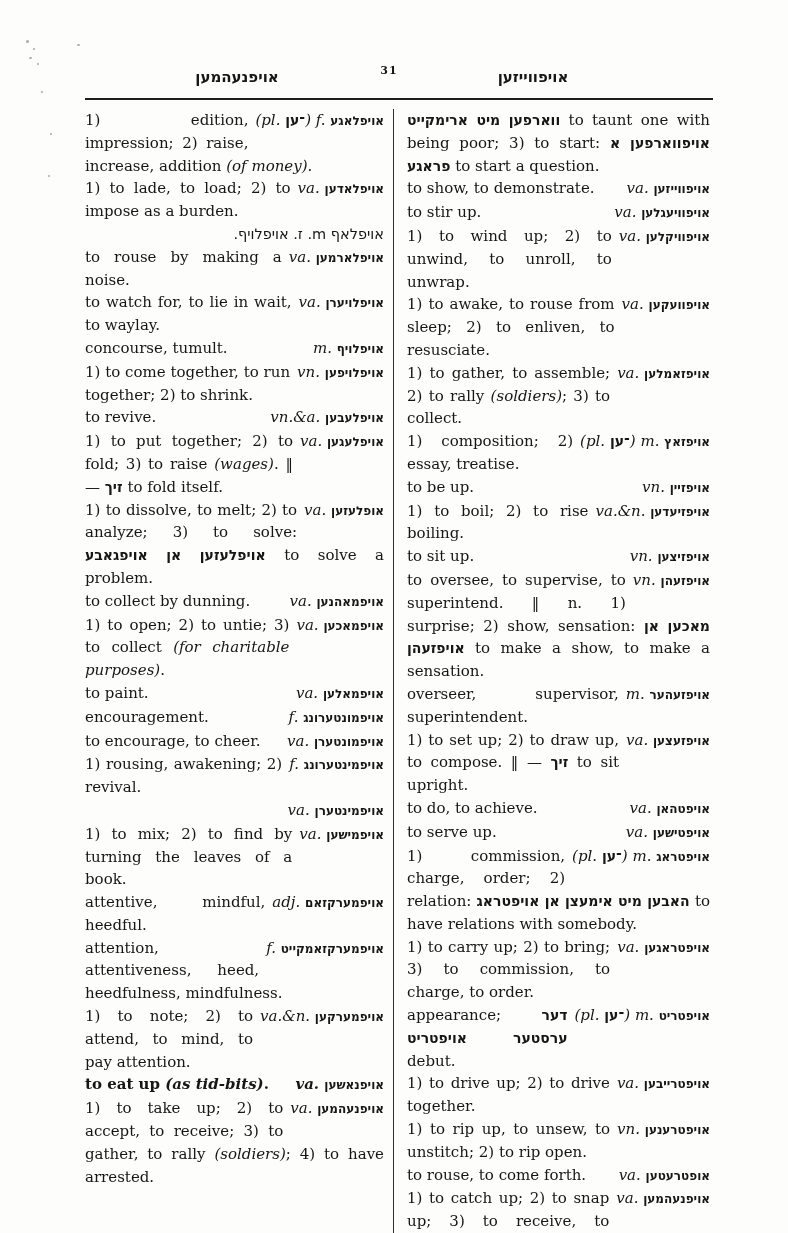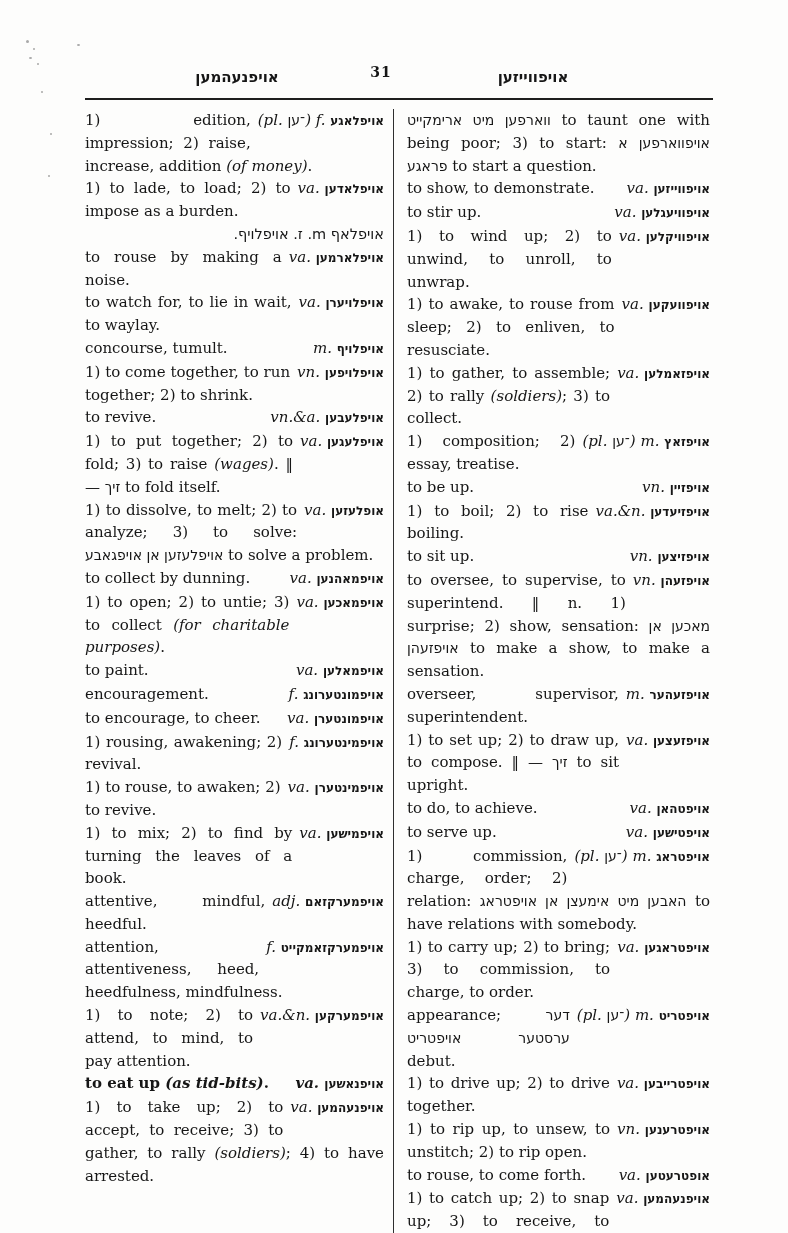--- a/index.html
+++ b/index.html
@@ -6,34 +6,34 @@
   body{
     width:788px;height:1233px;position:relative;overflow:hidden;
     background:#fdfdfc;color:#161616;
     font-family:"DejaVu Serif","DejaVu Sans",serif;
   }
   .speck{position:absolute;background:#a9a9a9;border-radius:50%;}
   .page{position:absolute;left:85px;top:62px;width:628px;}
   .header{position:relative;height:36px;}
   .hdr{position:absolute;transform:translateX(-50%);white-space:nowrap;}
   .hdr-left{left:152px;top:6px;font-family:"DejaVu Sans",sans-serif;font-weight:bold;font-size:15px;}
-  .hdr-num{left:296px;top:2px;font-weight:bold;font-size:14px;letter-spacing:1px;}
+  .hdr-num{left:304px;top:2px;font-weight:bold;font-size:11px;letter-spacing:1px;}
   .hdr-right{left:448px;top:6px;font-family:"DejaVu Sans",sans-serif;font-weight:bold;font-size:15px;}
   .rule{border-top:2.5px solid #1e1e1e;margin-bottom:9px;}
   .columns{display:flex;align-items:stretch;}
   .col{font-size:15px;line-height:22.8px;text-align:justify;}
   .col-left{width:299px;padding-right:9px;border-right:1.5px solid #2f2f2f;}
   .col-right{width:303px;padding-left:13px;}
   p.entry{margin:0;display:flow-root;}
   p.entry.dark{font-weight:bold;}
   .headline{float:right;margin-left:7px;white-space:nowrap;}
   .pos{font-style:italic;}
   .pos .heb{font-style:normal;}
   .head{font-family:"DejaVu Sans",sans-serif;font-weight:bold;font-size:12px;}
-  .heb{font-family:"DejaVu Sans",sans-serif;font-weight:normal;font-size:14px;}
+  .heb{font-family:"DejaVu Sans",sans-serif;font-weight:bold;font-size:14px;}
   p.ref{margin:0;direction:rtl;text-align:right;font-family:"DejaVu Sans",sans-serif;font-weight:normal;font-size:14.5px;}
 </style>
 </head>
 <body>
 
 <span class="speck" style="left:26px;top:40px;width:3px;height:3px;"></span>
 <span class="speck" style="left:33px;top:48px;width:2px;height:2px;"></span>
 <span class="speck" style="left:29px;top:57px;width:3px;height:2px;"></span>
 <span class="speck" style="left:37px;top:63px;width:2px;height:2px;"></span>
 <span class="speck" style="left:77px;top:44px;width:3px;height:2px;"></span>
@@ -59,21 +59,21 @@
         <p class="entry"><span class="headline"><span class="pos">vn.</span> <span class="head">אויפלויפען</span></span><span>1) to come together, to run together; 2) to shrink.</span></p>
         <p class="entry"><span class="headline"><span class="pos">vn.&amp;a.</span> <span class="head">אויפלעבען</span></span><span>to revive.</span></p>
         <p class="entry"><span class="headline"><span class="pos">va.</span> <span class="head">אויפלעגען</span></span><span>1) to put together; 2) to fold; 3) to raise <i>(wages)</i>. ‖ — <span class="heb">זיך</span> to fold itself.</span></p>
         <p class="entry"><span class="headline"><span class="pos">va.</span> <span class="head">אופלעזען</span></span><span>1) to dissolve, to melt; 2) to analyze; 3) to solve: <span class="heb">אויפלעזען אן אויפגאבע</span> to solve a problem.</span></p>
         <p class="entry"><span class="headline"><span class="pos">va.</span> <span class="head">אויפמאהנען</span></span><span>to collect by dunning.</span></p>
         <p class="entry"><span class="headline"><span class="pos">va.</span> <span class="head">אויפמאכען</span></span><span>1) to open; 2) to untie; 3) to collect <i>(for charitable purposes)</i>.</span></p>
         <p class="entry"><span class="headline"><span class="pos">va.</span> <span class="head">אויפמאלען</span></span><span>to paint.</span></p>
         <p class="entry"><span class="headline"><span class="pos">f.</span> <span class="head">אויפמונטערונג</span></span><span>encouragement.</span></p>
         <p class="entry"><span class="headline"><span class="pos">va.</span> <span class="head">אויפמונטערן</span></span><span>to encourage, to cheer.</span></p>
         <p class="entry"><span class="headline"><span class="pos">f.</span> <span class="head">אויפמינטערונג</span></span><span>1) rousing, awakening; 2) revival.</span></p>
-        <p class="entry"><span class="headline"><span class="pos">va.</span> <span class="head">אויפמינטערן</span></span><span>1) to rouse, to awaken; 2) to revive.</span></p>
+        <p class="entry"><span class="headline"><span class="pos">va.</span> <span class="head">אויפמינטערן</span></span></p>
         <p class="entry"><span class="headline"><span class="pos">va.</span> <span class="head">אויפמישען</span></span><span>1) to mix; 2) to find by turning the leaves of a book.</span></p>
         <p class="entry"><span class="headline"><span class="pos">adj.</span> <span class="head">אויפמערקזאם</span></span><span>attentive, mindful, heedful.</span></p>
         <p class="entry"><span class="headline"><span class="pos">f.</span> <span class="head">אויפמערקזאמקייט</span></span><span>attention, attentiveness, heed, heedfulness, mindfulness.</span></p>
         <p class="entry"><span class="headline"><span class="pos">va.&amp;n.</span> <span class="head">אויפמערקען</span></span><span>1) to note; 2) to attend, to mind, to pay attention.</span></p>
         <p class="entry dark"><span class="headline"><span class="pos">va.</span> <span class="head">אויפנאשען</span></span><span>to eat up <i>(as tid-bits)</i>.</span></p>
         <p class="entry"><span class="headline"><span class="pos">va.</span> <span class="head">אויפנעהמען</span></span><span>1) to take up; 2) to accept, to receive; 3) to gather, to rally <i>(soldiers)</i>; 4) to have arrested.</span></p>
       </div>
     <div class="col col-right" id="col-right">
         <p class="entry"><span><span class="heb">ווארפען מיט ארימקייט</span> to taunt one with being poor; 3) to start: <span class="heb">אויפווארפען א פראגע</span> to start a question.</span></p>
         <p class="entry"><span class="headline"><span class="pos">va.</span> <span class="head">אויפווייזען</span></span><span>to show, to demonstrate.</span></p>

